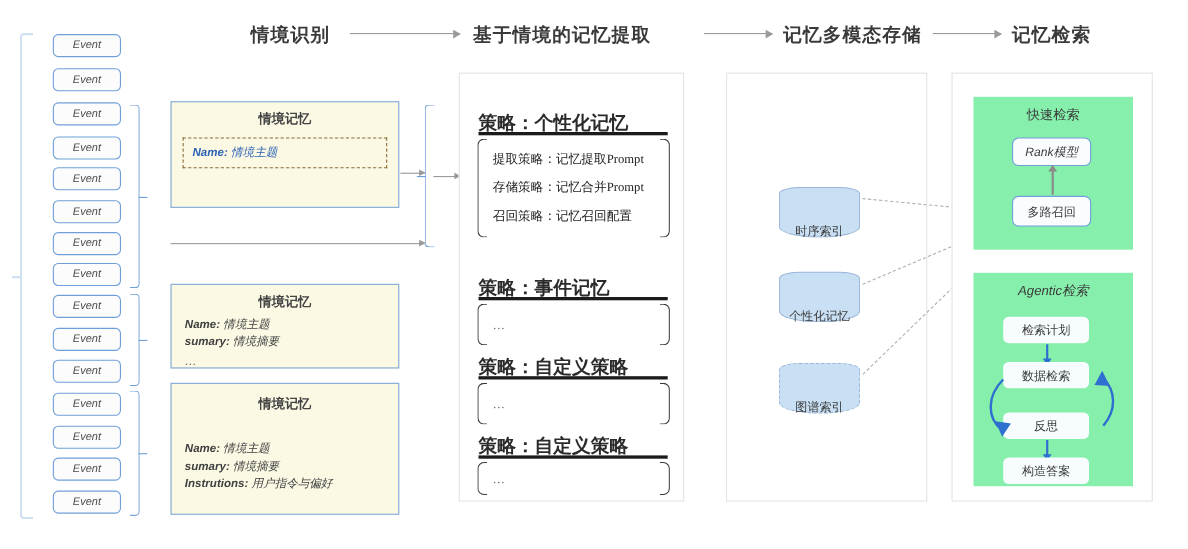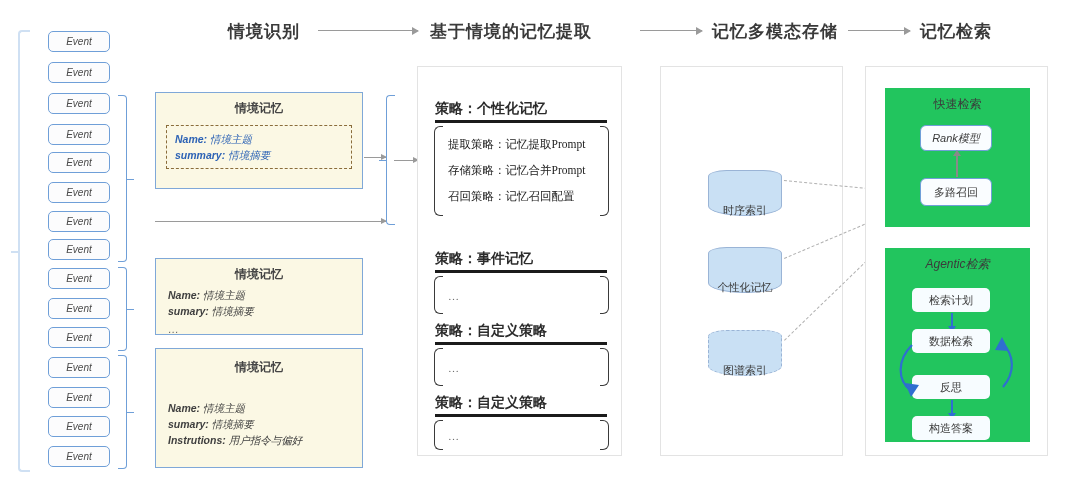--- a/index.html
+++ b/index.html
@@ -40,21 +40,21 @@
 
   
   .garrow{height:1px;background:#9a9a9a;}
   .garrow:after{content:"";position:absolute;right:-1px;top:-3px;
      border-left:6px solid #9a9a9a;border-top:3.5px solid transparent;border-bottom:3.5px solid transparent;}
 
   
   .panel{border:1px solid #e3e3e3;background:#fff;}
 
   
-  .strat-title{font-family:"Liberation Serif","DejaVu Serif",serif;font-size:14px;
+  .strat-title{font-family:"Liberation Serif","DejaVu Serif",serif;font-size:17px;
      color:#2b2b2b;font-weight:600;white-space:nowrap;}
   .strat-rule{height:2.5px;background:#1b1b1b;}
   .sb-wrap{position:absolute;}
   .sb-wrap .lbrk,.sb-wrap .rbrk{position:absolute;top:0;bottom:0;width:8px;
      border:1.3px solid #3a3a3a;}
   .sb-wrap .lbrk{left:0;border-right:none;border-radius:6px 0 0 6px;}
   .sb-wrap .rbrk{right:0;border-left:none;border-radius:0 6px 6px 0;}
   .sline{font-family:"Liberation Serif","DejaVu Serif",serif;font-size:11.5px;color:#222;
      white-space:nowrap;}
   .dots{font-size:11px;color:#666;letter-spacing:1px;}
@@ -63,21 +63,21 @@
   .cyl{width:74px;}
   .cyl .top{height:11px;border:1px solid #9ab4d6;border-radius:50%/100%;background:#c9e0f4;}
   .cyl .body{height:38px;border:1px solid #9ab4d6;border-top:none;background:#c9e0f4;
      display:flex;align-items:center;justify-content:center;margin-top:-6px;
      border-radius:0 0 37px 37px/0 0 10px 10px;}
   .cyl.dashed .top{border-style:dashed;}
   .cyl.dashed .body{border-style:dashed;border-top:none;}
   .cyl span{font-size:11px;color:#3a3a3a;margin-top:28px;}
 
   
-  .bluegrp{background:#22c55e;}
+  .bluegrp{background:#86efac;}
   .bluetitle{text-align:center;font-size:12px;color:#3b3b3b;margin-top:8px;}
   .bluetitle.ital{font-style:italic;}
   .wbox{background:#fafdff;border:1.2px solid #6f9fd8;border-radius:6px;
      display:flex;align-items:center;justify-content:center;font-size:11px;color:#3a3a3a;}
   .wbox.flat{border:none;border-radius:5px;background:#f7fcff;}
   .wbox.ital{font-style:italic;}
   .varrow{width:1.5px;background:#2f6fd0;}
   .varrow:after{content:"";position:absolute;left:-3px;bottom:-5px;
      border-top:6px solid #2f6fd0;border-left:4px solid transparent;border-right:4px solid transparent;}
   .uarrow{width:1.5px;background:#8a8a8a;}
@@ -156,24 +156,20 @@
   <div class="stub"></div>
   </div>
 
 <div class="abs memcard" style="top:92px;height:97px;">
   <div class="memtitle">情境记忆</div>
   <div class="dashbox" style="top:32px;">
     <div class="memline">
       <b>Name:</b>
       <span>情境主题</span>
     </div>
-    <div class="memline">
-      <b>summary:</b>
-      <span>情境摘要</span>
-    </div>
   </div>
 </div>
 
 <div class="abs memcard" style="top:258px;height:77px;">
   <div class="memtitle">情境记忆</div>
   <div class="memline" style="margin-top:4px;">
     <b>Name:</b>
     <span>情境主题</span></div>
   <div class="memline">
     <b>sumary:</b>

